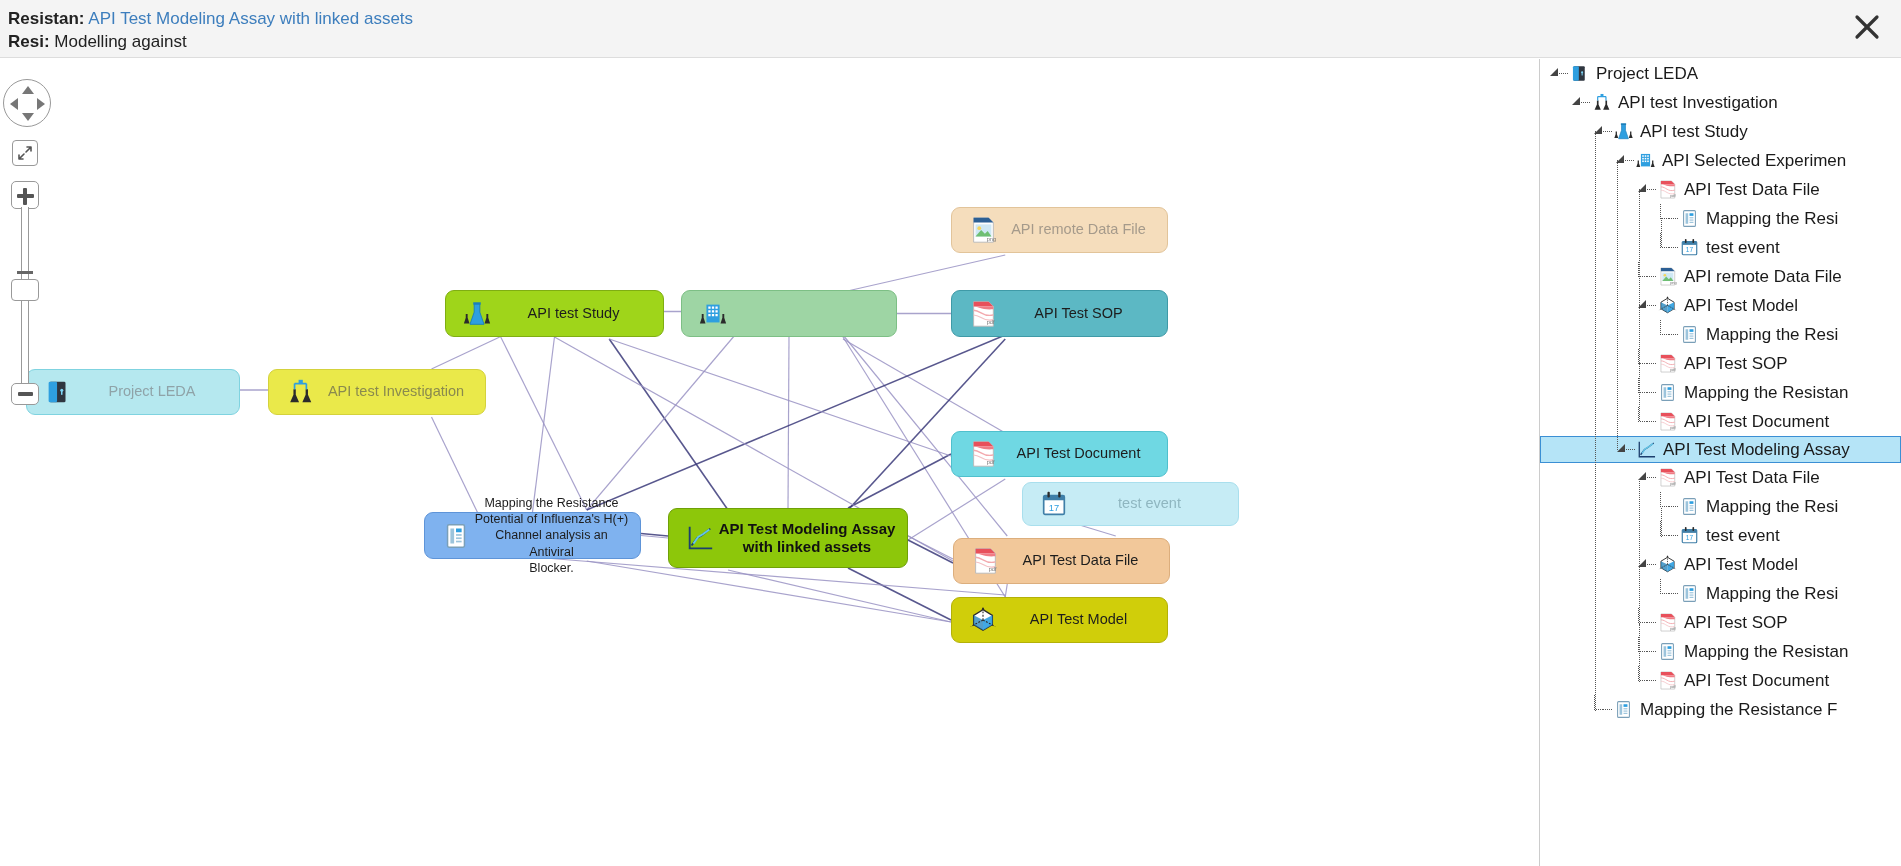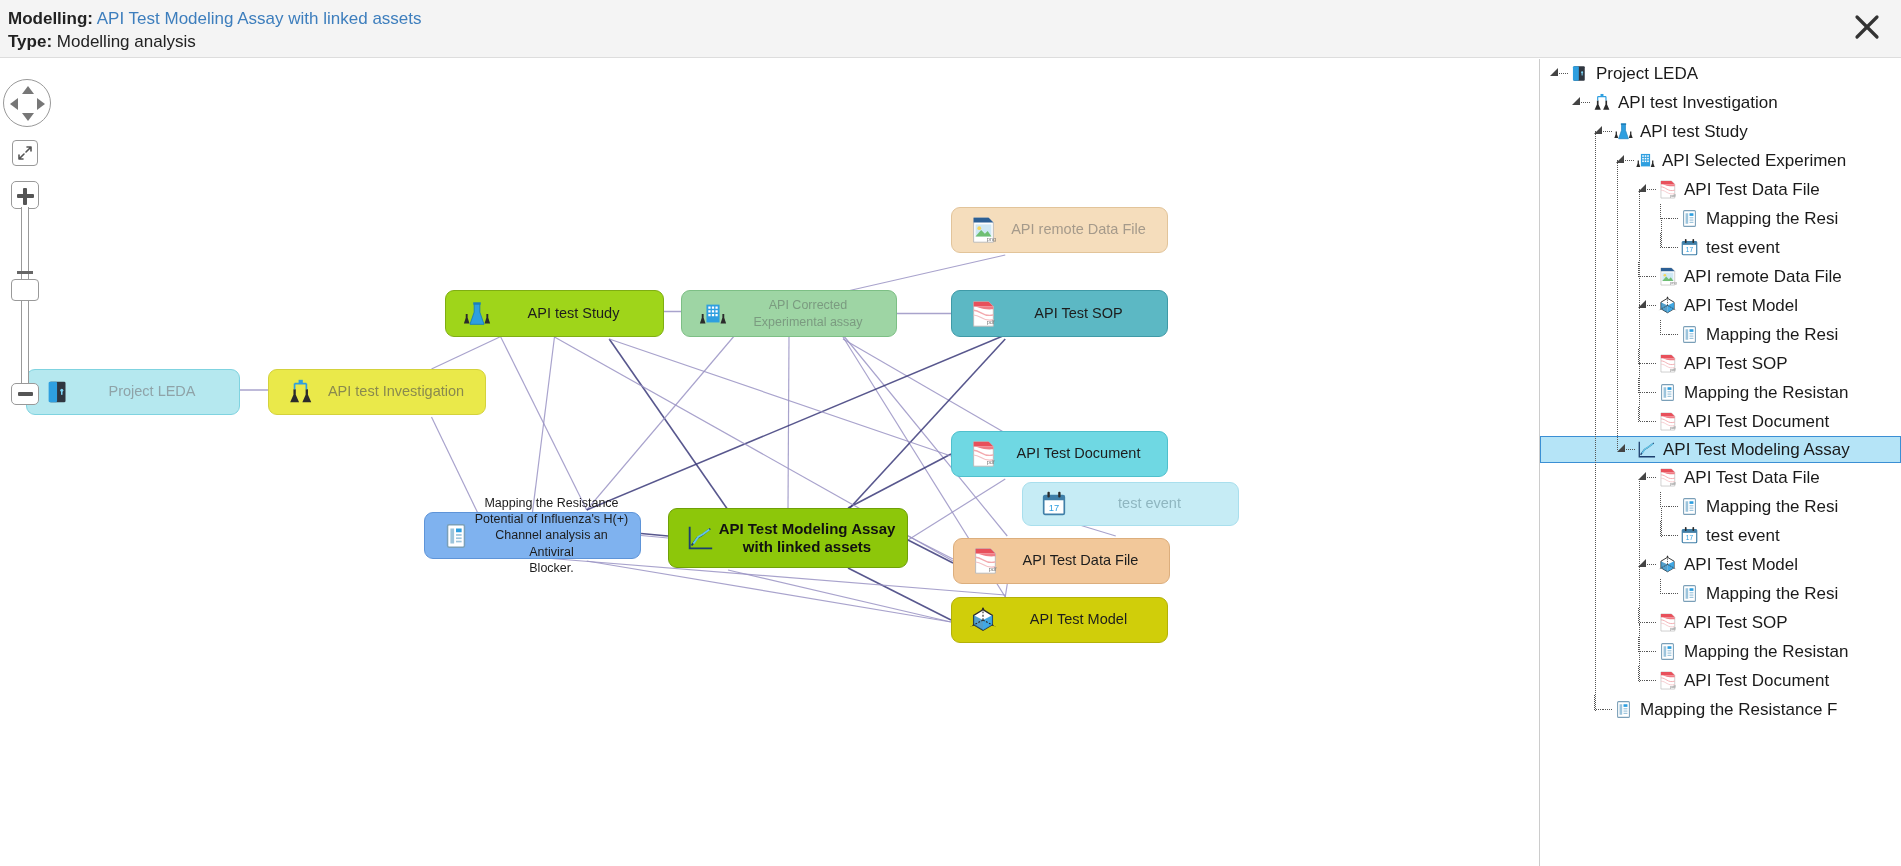--- a/index.html
+++ b/index.html
@@ -237,26 +237,26 @@
     left: 13px; top: 14px;
     width: 9px;
     border-top: 1px dotted #555;
   }
 </style>
 </head>
 <body>
 
 <div id="header">
   <div class="line l1">
-    <b>Modelling:</b>
+    <b>Resistan:</b>
     <span class="sel-link">API Test Modeling Assay with linked assets</span>
   </div>
   <div class="line l2">
-    <b>Type:</b>
-    <span>Modelling analysis</span>
+    <b>Resi:</b>
+    <span>Modelling against</span>
   </div>
   <div id="close-btn">
     <svg width="30" height="30" viewBox="0 0 30 30">
       <line x1="5" y1="5" x2="25" y2="25" stroke="#333" stroke-width="3.2" stroke-linecap="round"></line>
       <line x1="25" y1="5" x2="5" y2="25" stroke="#333" stroke-width="3.2" stroke-linecap="round"></line>
     </svg>
   </div>
 </div>
 
 <div id="canvas">
@@ -338,22 +338,20 @@
               <rect x="18.6" y="8" width="2.4" height="2.4"></rect>
                   <rect x="11" y="12" width="2.4" height="2.4"></rect>
               <rect x="14.8" y="12" width="2.4" height="2.4"></rect>
               <rect x="18.6" y="12" width="2.4" height="2.4"></rect>
                   <rect x="11" y="16" width="2.4" height="2.4"></rect>
               <rect x="14.8" y="16" width="2.4" height="2.4"></rect>
               <rect x="18.6" y="16" width="2.4" height="2.4"></rect>
                 </g>
           </svg>
         </span>
-        <span class="node-label" style="color: rgb(123, 155, 128);">API Corrected
-Experimental assay</span>
       </div>
       <div class="node" style="left: 951px; top: 148px; width: 217px; height: 46px; background: rgb(245, 221, 188); border: 1.5px solid rgb(226, 196, 154);">
         <span class="node-icon">
           <svg width="30" height="30" viewBox="0 0 32 32">
             <path d="M6 3 L22 3 L27 8 L27 29 L6 29 Z" fill="#ffffff" stroke="#b9b9b9" stroke-width="1"></path>
                 <path d="M6 3 L22 3 L27 8 L6 8 Z" fill="#2c5f94"></path>
                 <rect x="8" y="10" width="17" height="13" fill="#cfe8f5"></rect>
                 <circle cx="12" cy="14" r="2" fill="#f6d55c"></circle>
                 <path d="M8 23 L14 16 L18 20 L21 17 L25 23 Z" fill="#6fbf73"></path>
                 <text x="20" y="27.5" font-size="6" fill="#777" font-family="sans-serif">png</text>

